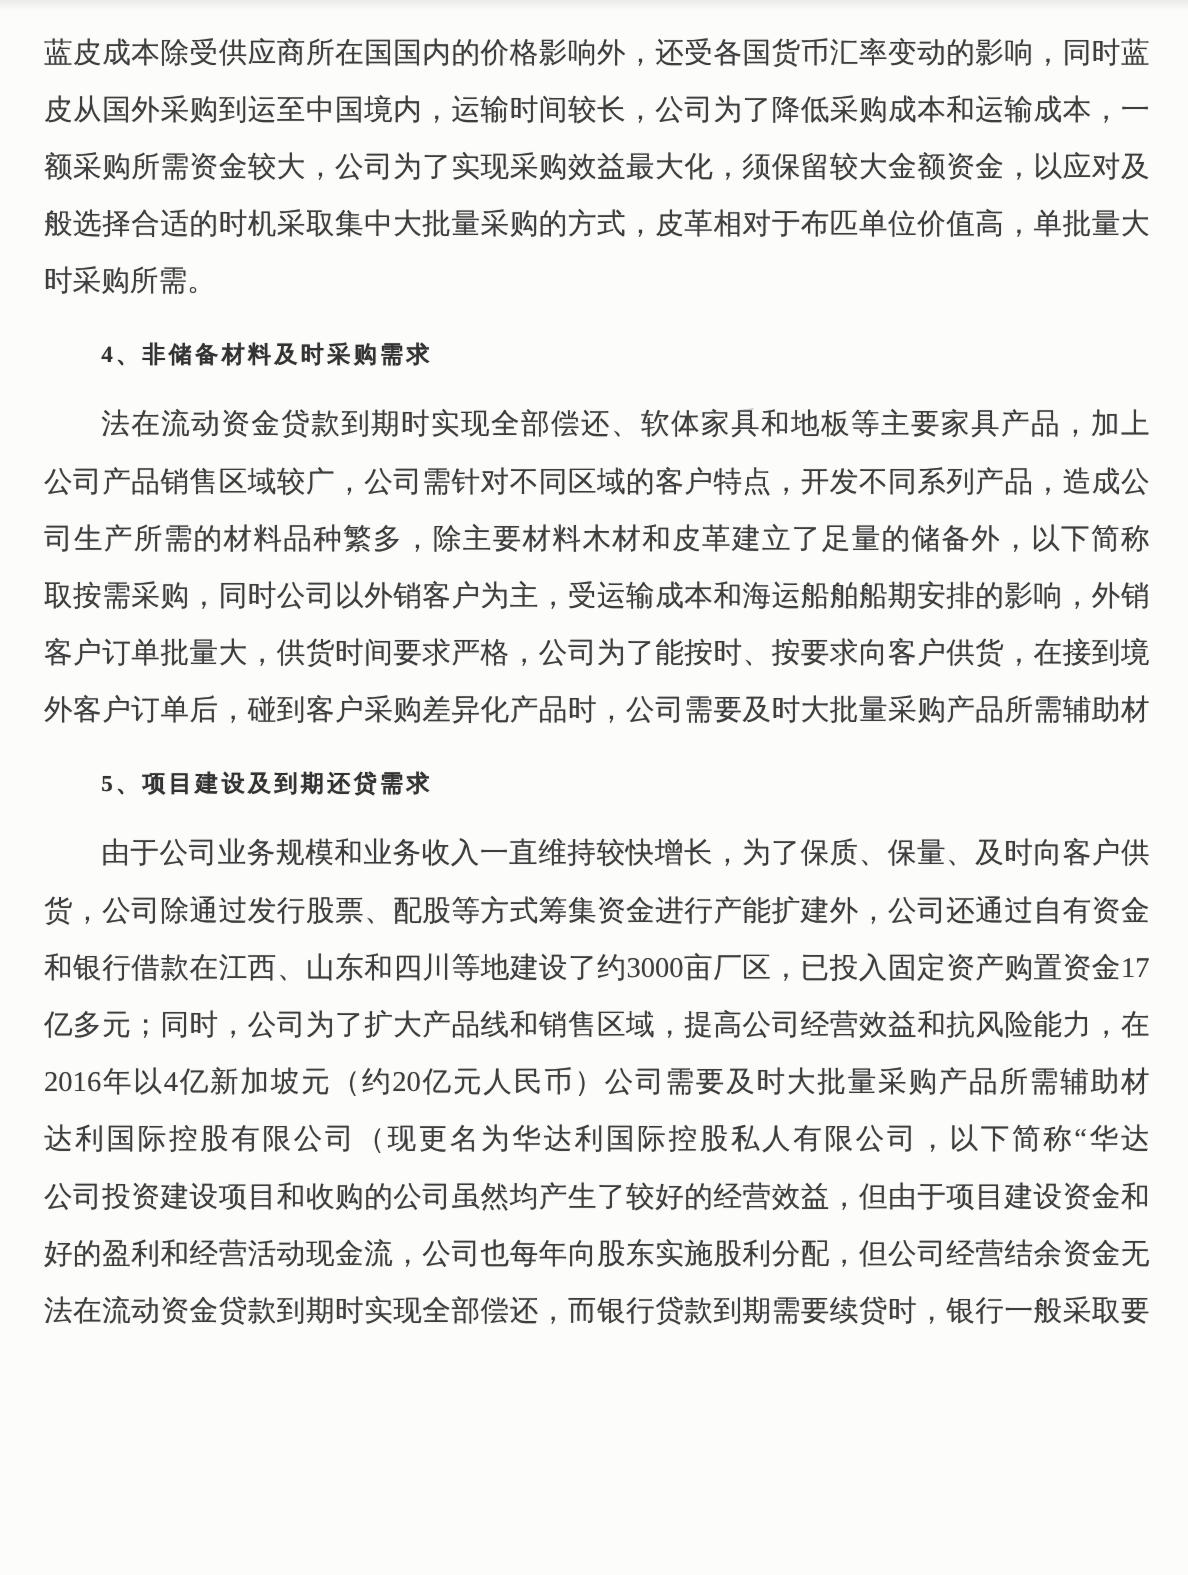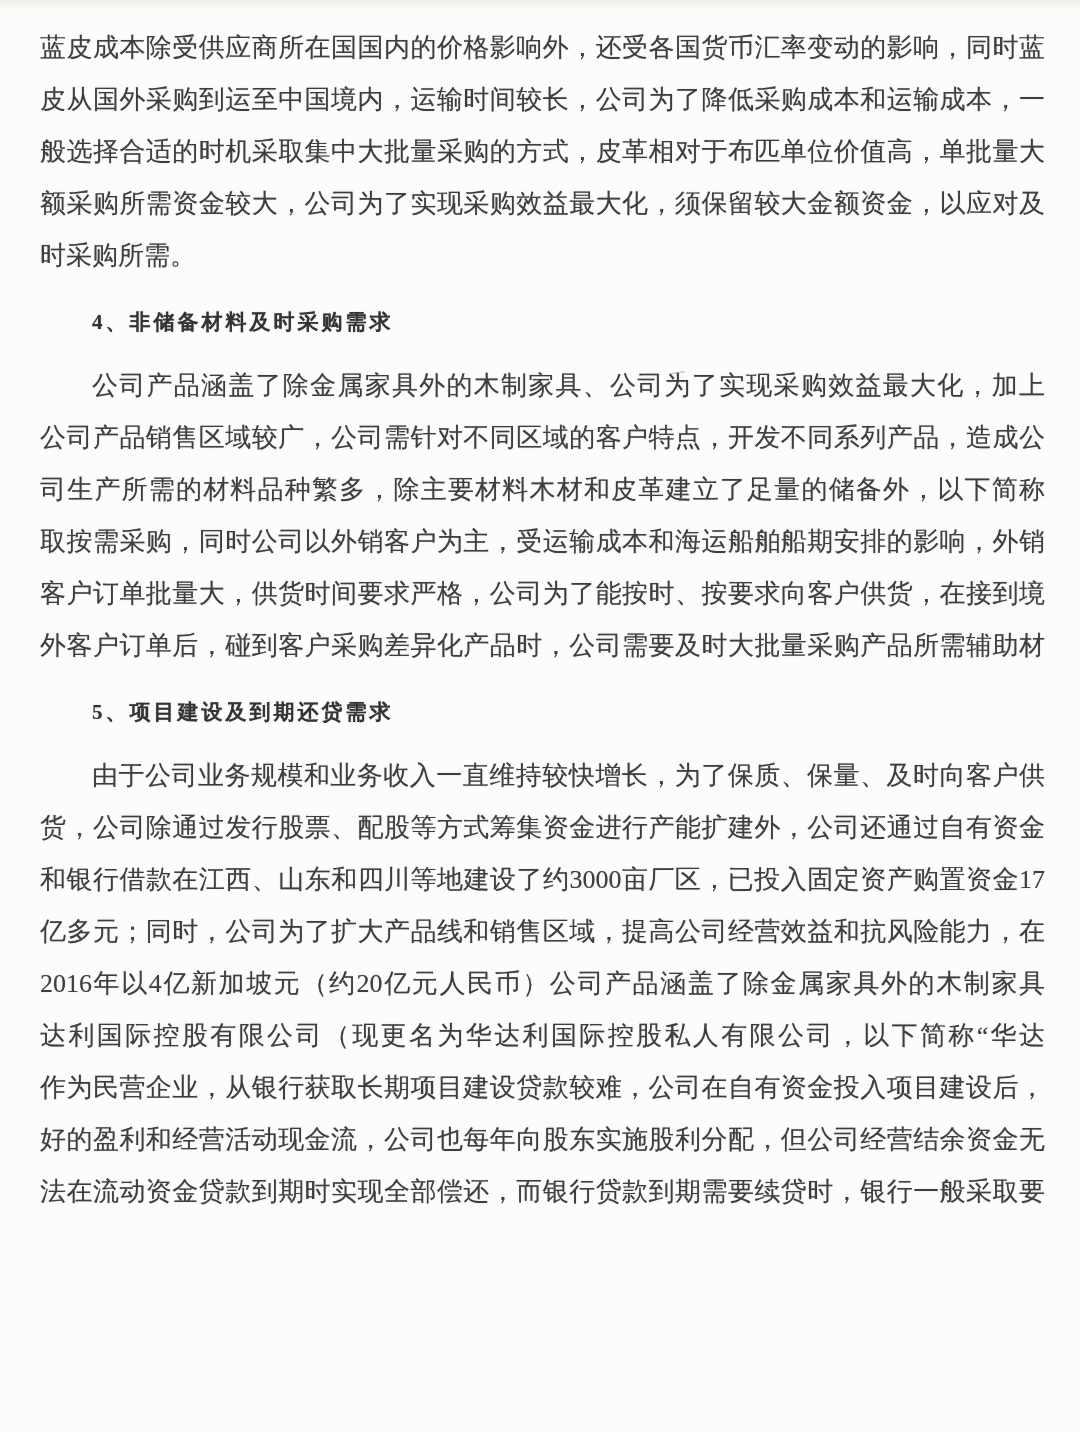--- a/index.html
+++ b/index.html
@@ -61,35 +61,35 @@
     border-radius: 2px;
   }
 </style>
 </head>
 <body>
 
 <div class="page">
   <div class="doc-body">
       <div class="line">蓝皮成本除受供应商所在国国内的价格影响外，还受各国货币汇率变动的影响，同时蓝</div>
       <div class="line">皮从国外采购到运至中国境内，运输时间较长，公司为了降低采购成本和运输成本，一</div>
+      <div class="line">额采购所需资金较大，公司为了实现采购效益最大化，须保留较大金额资金，以应对及</div>
       <div class="line">般选择合适的时机采取集中大批量采购的方式，皮革相对于布匹单位价值高，单批量大</div>
-      <div class="line">额采购所需资金较大，公司为了实现采购效益最大化，须保留较大金额资金，以应对及</div>
       <div class="line flush-end">时采购所需。</div>
       <div class="heading">4、非储备材料及时采购需求</div>
-      <div class="line indent">公司产品涵盖了除金属家具外的木制家具、公司为了实现采购效益最大化，加上</div>
+      <div class="line indent">法在流动资金贷款到期时实现全部偿还、软体家具和地板等主要家具产品，加上</div>
       <div class="line">公司产品销售区域较广，公司需针对不同区域的客户特点，开发不同系列产品，造成公</div>
       <div class="line">司生产所需的材料品种繁多，除主要材料木材和皮革建立了足量的储备外，以下简称</div>
       <div class="line">取按需采购，同时公司以外销客户为主，受运输成本和海运船舶船期安排的影响，外销</div>
       <div class="line">客户订单批量大，供货时间要求严格，公司为了能按时、按要求向客户供货，在接到境</div>
       <div class="line">外客户订单后，碰到客户采购差异化产品时，公司需要及时大批量采购产品所需辅助材</div>
       <div class="heading">5、项目建设及到期还贷需求</div>
       <div class="line indent">由于公司业务规模和业务收入一直维持较快增长，为了保质、保量、及时向客户供</div>
       <div class="line">货，公司除通过发行股票、配股等方式筹集资金进行产能扩建外，公司还通过自有资金</div>
       <div class="line">和银行借款在江西、山东和四川等地建设了约3000亩厂区，已投入固定资产购置资金17</div>
       <div class="line">亿多元；同时，公司为了扩大产品线和销售区域，提高公司经营效益和抗风险能力，在</div>
-      <div class="line">2016年以4亿新加坡元（约20亿元人民币）公司产品涵盖了除金属家具外的木制家具</div>
+      <div class="line">2016年以4亿新加坡元（约20亿元人民币）公司需要及时大批量采购产品所需辅助材</div>
       <div class="line">达利国际控股有限公司（现更名为华达利国际控股私人有限公司，以下简称“华达利”）。</div>
-      <div class="line">作为民营企业，从银行获取长期项目建设贷款较难，公司在自有资金投入项目建设后，</div>
+      <div class="line">公司投资建设项目和收购的公司虽然均产生了较好的经营效益，但由于项目建设资金和</div>
       <div class="line">好的盈利和经营活动现金流，公司也每年向股东实施股利分配，但公司经营结余资金无</div>
       <div class="line">法在流动资金贷款到期时实现全部偿还，而银行贷款到期需要续贷时，银行一般采取要</div>
     </div>
   <div class="scan-artifact"></div>
 </div>
 
 </body></html>

